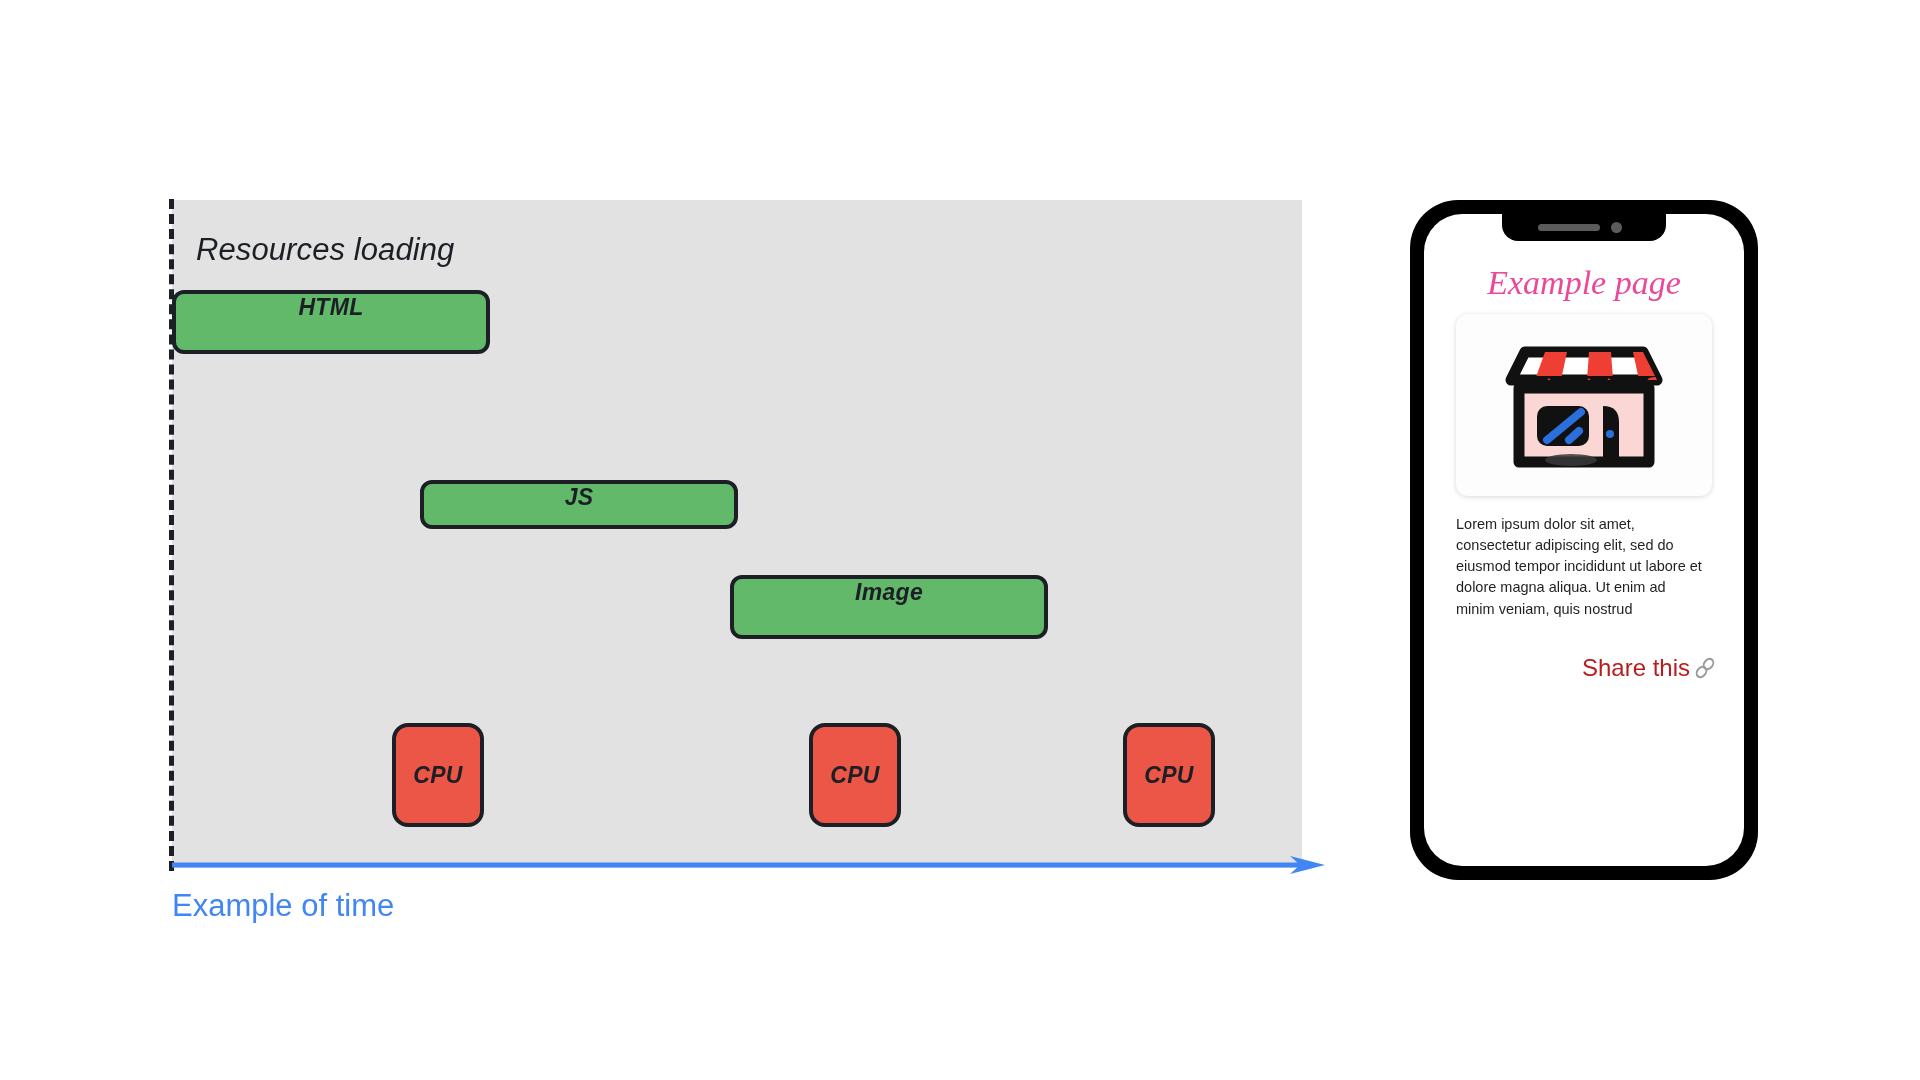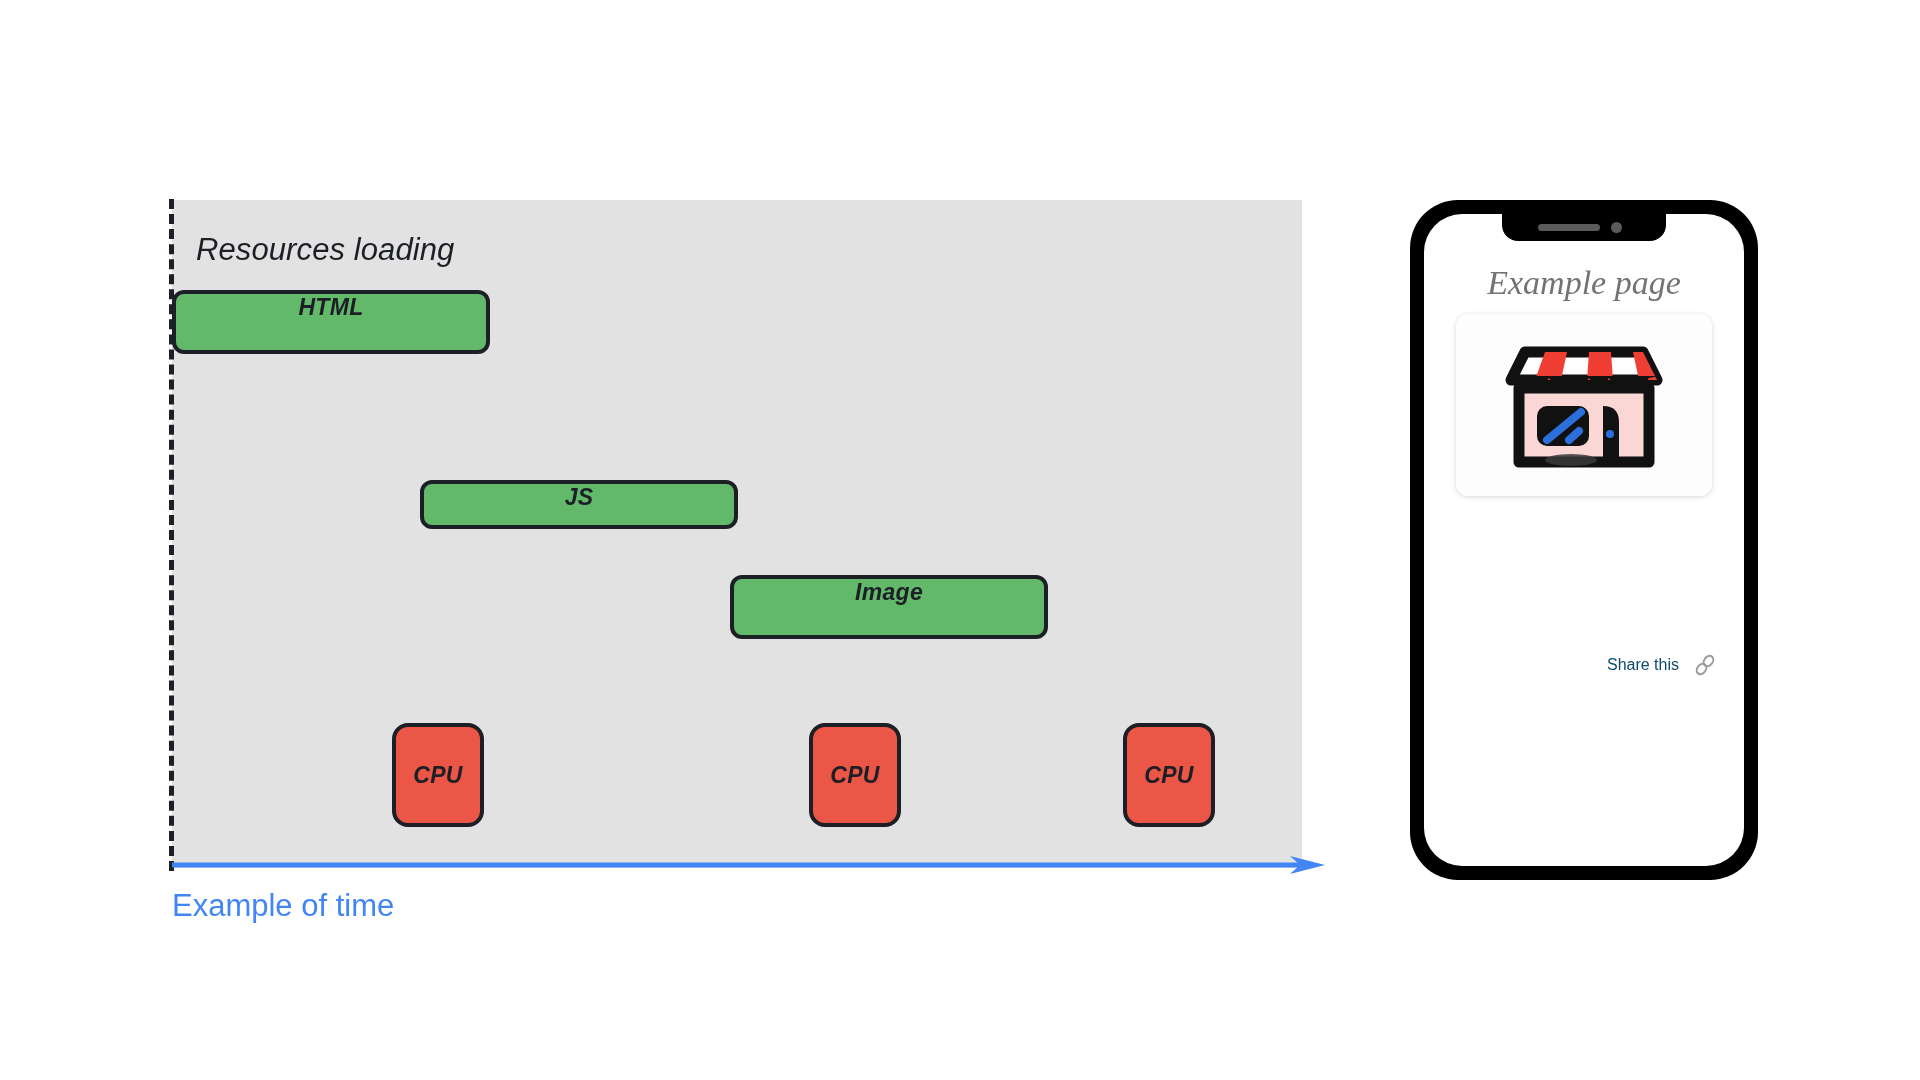--- a/index.html
+++ b/index.html
@@ -157,21 +157,21 @@
   }
   #page-heading {
     position: absolute;
     left: 0;
     top: 50px;
     width: 100%;
     text-align: center;
     font-family: "Liberation Serif", serif;
     font-style: italic;
     font-size: 34px;
-    color: #737373;
+    color: #ec4899;
   }
   #hero-card {
     position: absolute;
     left: 32px;
     top: 100px;
     width: 256px;
     height: 182px;
     background: #fdfdfd;
     border-radius: 12px;
     box-shadow: 0 1px 5px rgba(0,0,0,0.16);
@@ -188,23 +188,23 @@
     font-size: 14.5px;
     line-height: 1.46;
     color: #1f2023;
   }
   #share-row {
     position: absolute;
     right: 28px;
     top: 440px;
     display: flex;
     align-items: center;
-    gap: 15px;
-    font-size: 16px;
-    color: #0c4a6e;
+    gap: 4px;
+    font-size: 24px;
+    color: #b91c1c;
   }
   #link-icon { display:block; }
 </style>
 </head>
 <body>
 
 <div id="timeline-diagram">
 
   <div id="timeline-panel"></div>
 
@@ -271,20 +271,21 @@
         <line x1="58" y1="110" x2="92" y2="82" stroke="#2b6fdc" stroke-width="8" stroke-linecap="round"></line>
         <line x1="80" y1="110" x2="90" y2="101" stroke="#2b6fdc" stroke-width="8" stroke-linecap="round"></line>
 
         <path d="M114 76 q16 0 16 16 L130 128 L114 128 Z" fill="#111111"></path>
         <circle cx="121" cy="104" r="4" fill="#2b6fdc"></circle>
 
         <ellipse cx="82" cy="130" rx="26" ry="6" fill="#3a3a3a" opacity="0.85"></ellipse>
       </svg>
     </div>
 
+    <div id="body-copy">Lorem ipsum dolor sit amet, consectetur adipiscing elit, sed do eiusmod tempor incididunt ut labore et dolore magna aliqua. Ut enim ad minim veniam, quis nostrud</div>
 
     <div id="share-row">
       <span>Share this</span>
       <svg id="link-icon" width="22" height="22" viewBox="0 0 22 22">
         <ellipse cx="14.5" cy="7" rx="4.2" ry="5.6" transform="rotate(38 14.5 7)" fill="none" stroke="#9b9b9b" stroke-width="2"></ellipse>
         <ellipse cx="7.5" cy="15" rx="4.2" ry="5.6" transform="rotate(38 7.5 15)" fill="none" stroke="#9b9b9b" stroke-width="2"></ellipse>
       </svg>
     </div>
 
   </div>

